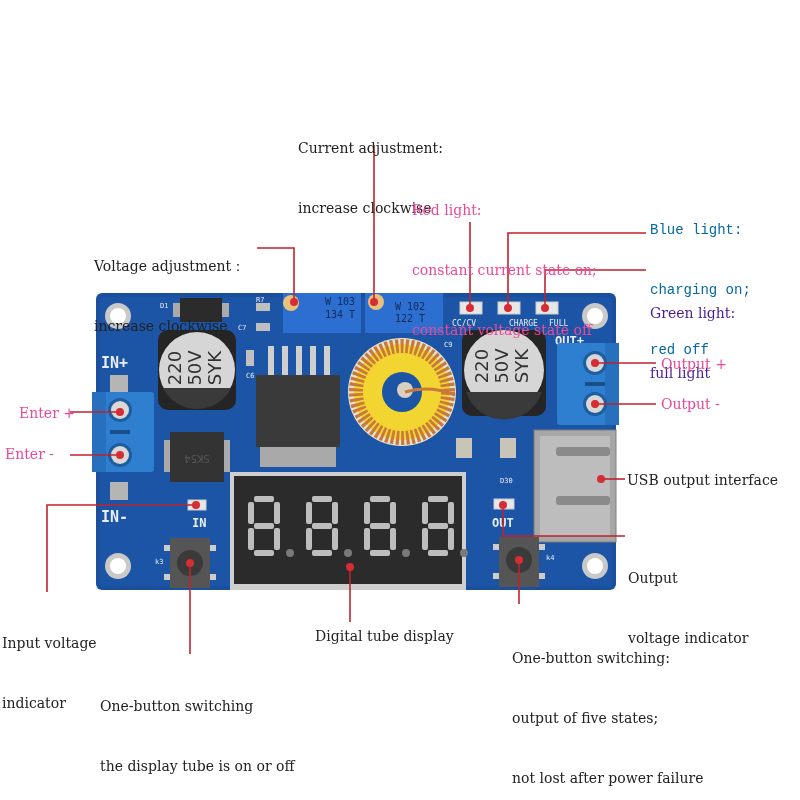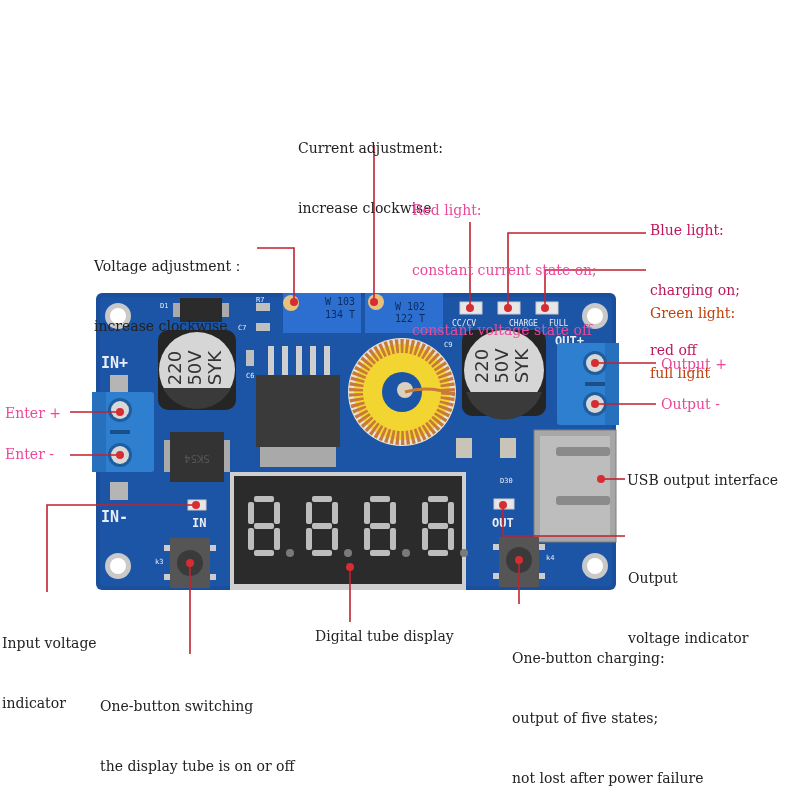--- a/index.html
+++ b/index.html
@@ -1,21 +1,21 @@
 <!DOCTYPE html>
 <html><head>
 <meta charset="utf-8">
 <style>
   html, body { margin: 0; padding: 0; background: #ffffff; }
   body { width: 800px; height: 800px; position: relative; overflow: hidden; font-family: "DejaVu Serif", "Liberation Serif", serif; }
   .lbl { position: absolute; font-size: 14px; line-height: 20px; white-space: pre; }
   .black { color: #222222; }
   .red { color: #ec4899; }
-  .blue { color: #be185d; }
-  .green { color: #c2410c; }
+  .blue { color: #0369a1; font-family: Liberation Mono, monospace; }
+  .green { color: #4c1d95; }
   svg.stage { position: absolute; left: 0; top: 0; }
   .silk { font-family: "DejaVu Sans Mono", "Liberation Mono", monospace; fill: #e8eef7; }
 </style>
 </head>
 <body>
 
 <svg class="stage" width="800" height="800" viewBox="0 0 800 800">
 
   <g>
     <rect x="96" y="293" width="520" height="297" rx="6" fill="#1a4f9e"></rect>
@@ -283,35 +283,35 @@
 </div>
 <div class="lbl blue" style="left:650px; top:180px;">
   <div>Blue light:</div>
   <div>charging on;</div>
   <div>red off</div>
 </div>
 <div class="lbl green" style="left:650px; top:263px;">
   <div>Green light:</div>
   <div>full light</div>
 </div>
-<div class="lbl red" style="left:5px; top:403px;">Enter +</div>
+<div class="lbl red" style="left:19px; top:403px;">Enter +</div>
 <div class="lbl red" style="left:5px; top:444px;">Enter -</div>
 <div class="lbl red" style="left:661px; top:354px;">Output +</div>
 <div class="lbl red" style="left:661px; top:394px;">Output -</div>
 <div class="lbl black" style="left:627px; top:470px;">USB output interface</div>
 <div class="lbl black" style="left:628px; top:528px;">
   <div>Output</div>
   <div>voltage indicator</div>
 </div>
 <div class="lbl black" style="left:2px; top:593px;">
   <div>Input voltage</div>
   <div>indicator</div>
 </div>
 <div class="lbl black" style="left:267px; top:626px;margin-left:48px;">Digital tube display</div>
 <div class="lbl black" style="left:100px; top:656px;">
   <div>One-button switching</div>
   <div>the display tube is on or off</div>
 </div>
 <div class="lbl black" style="left:512px; top:608px;">
-  <div>One-button charging:</div>
+  <div>One-button switching:</div>
   <div>output of five states;</div>
   <div>not lost after power failure</div>
 </div>
 
 </body></html>

